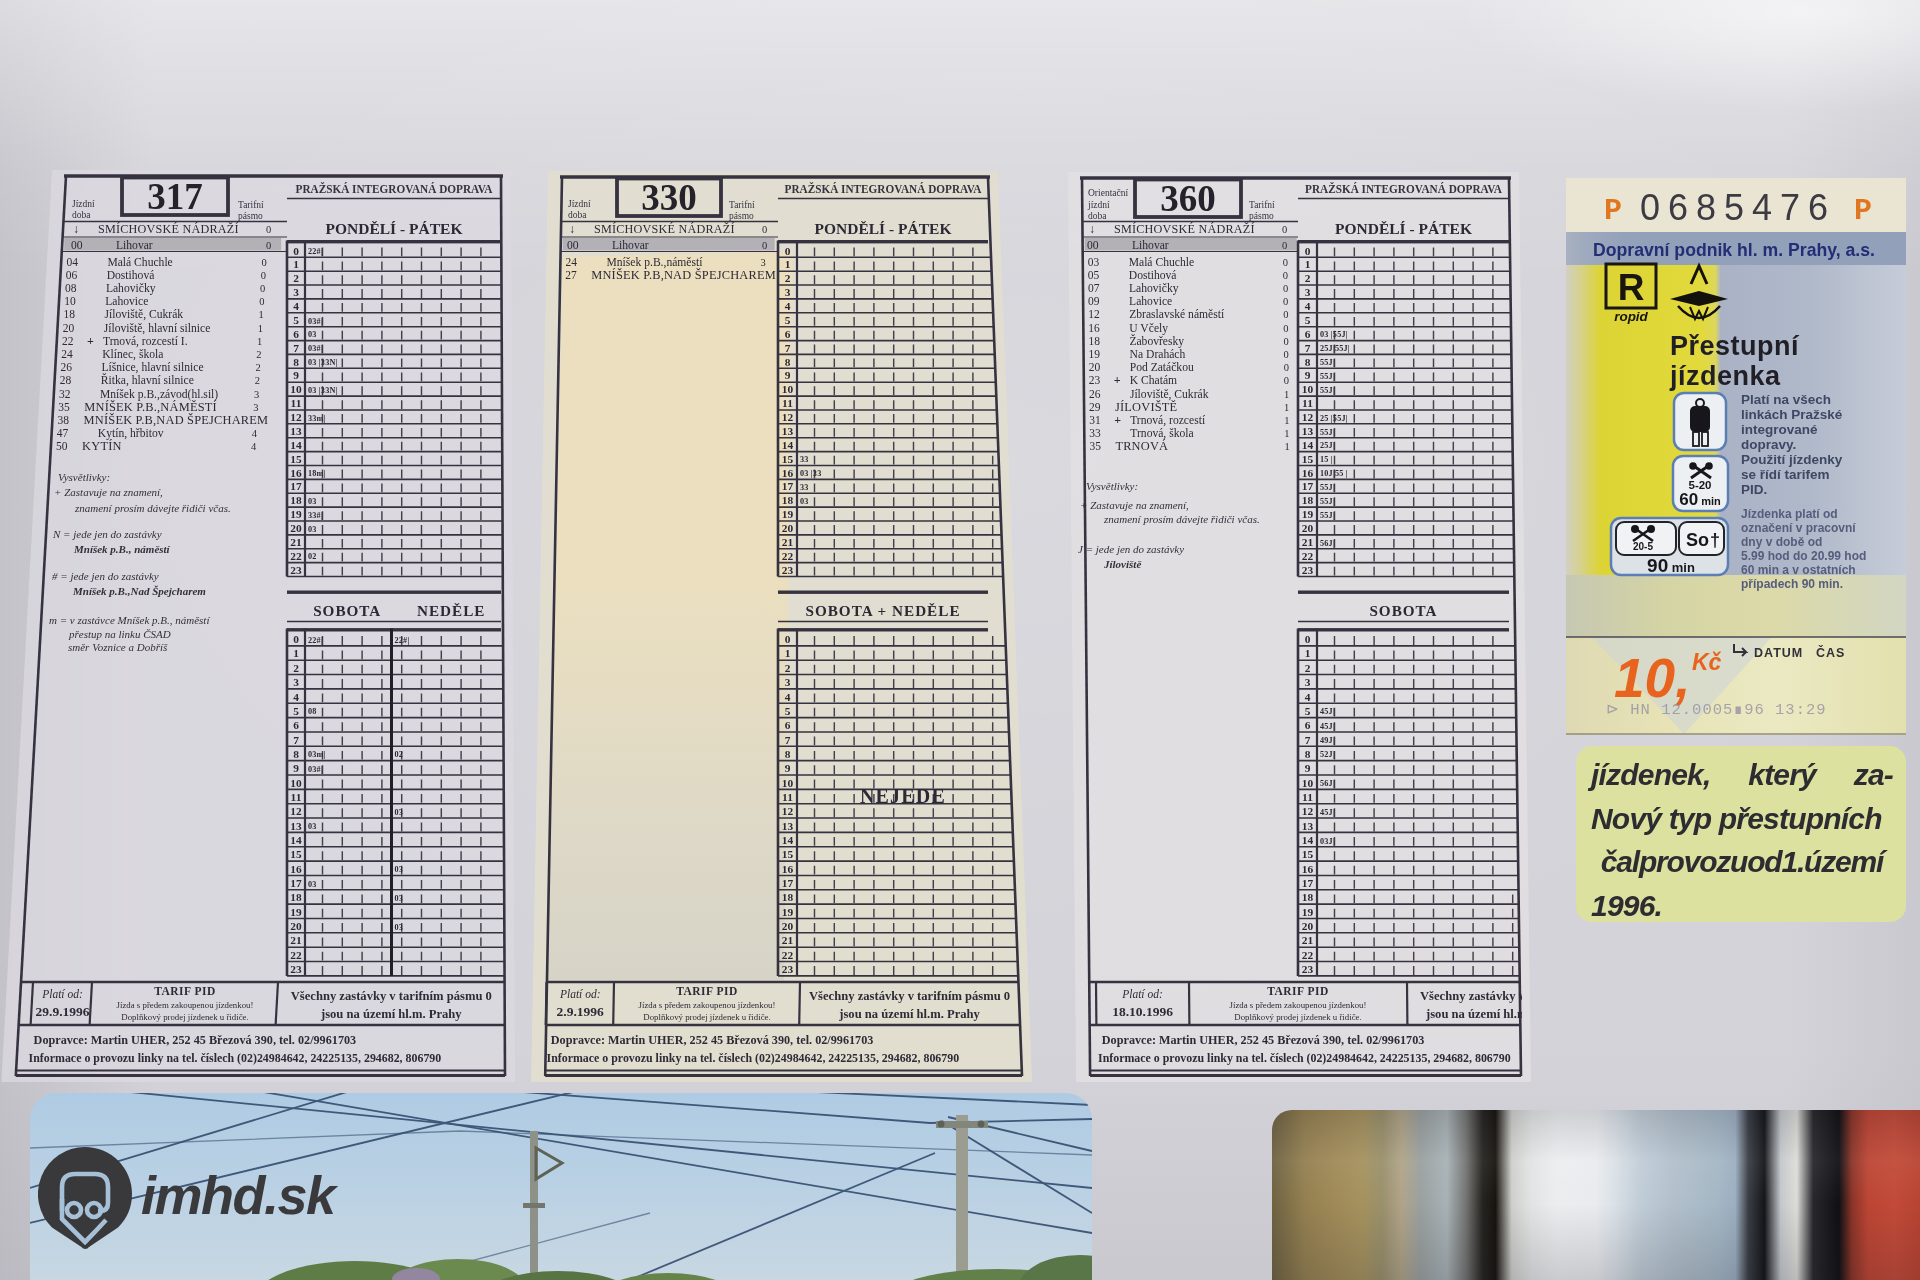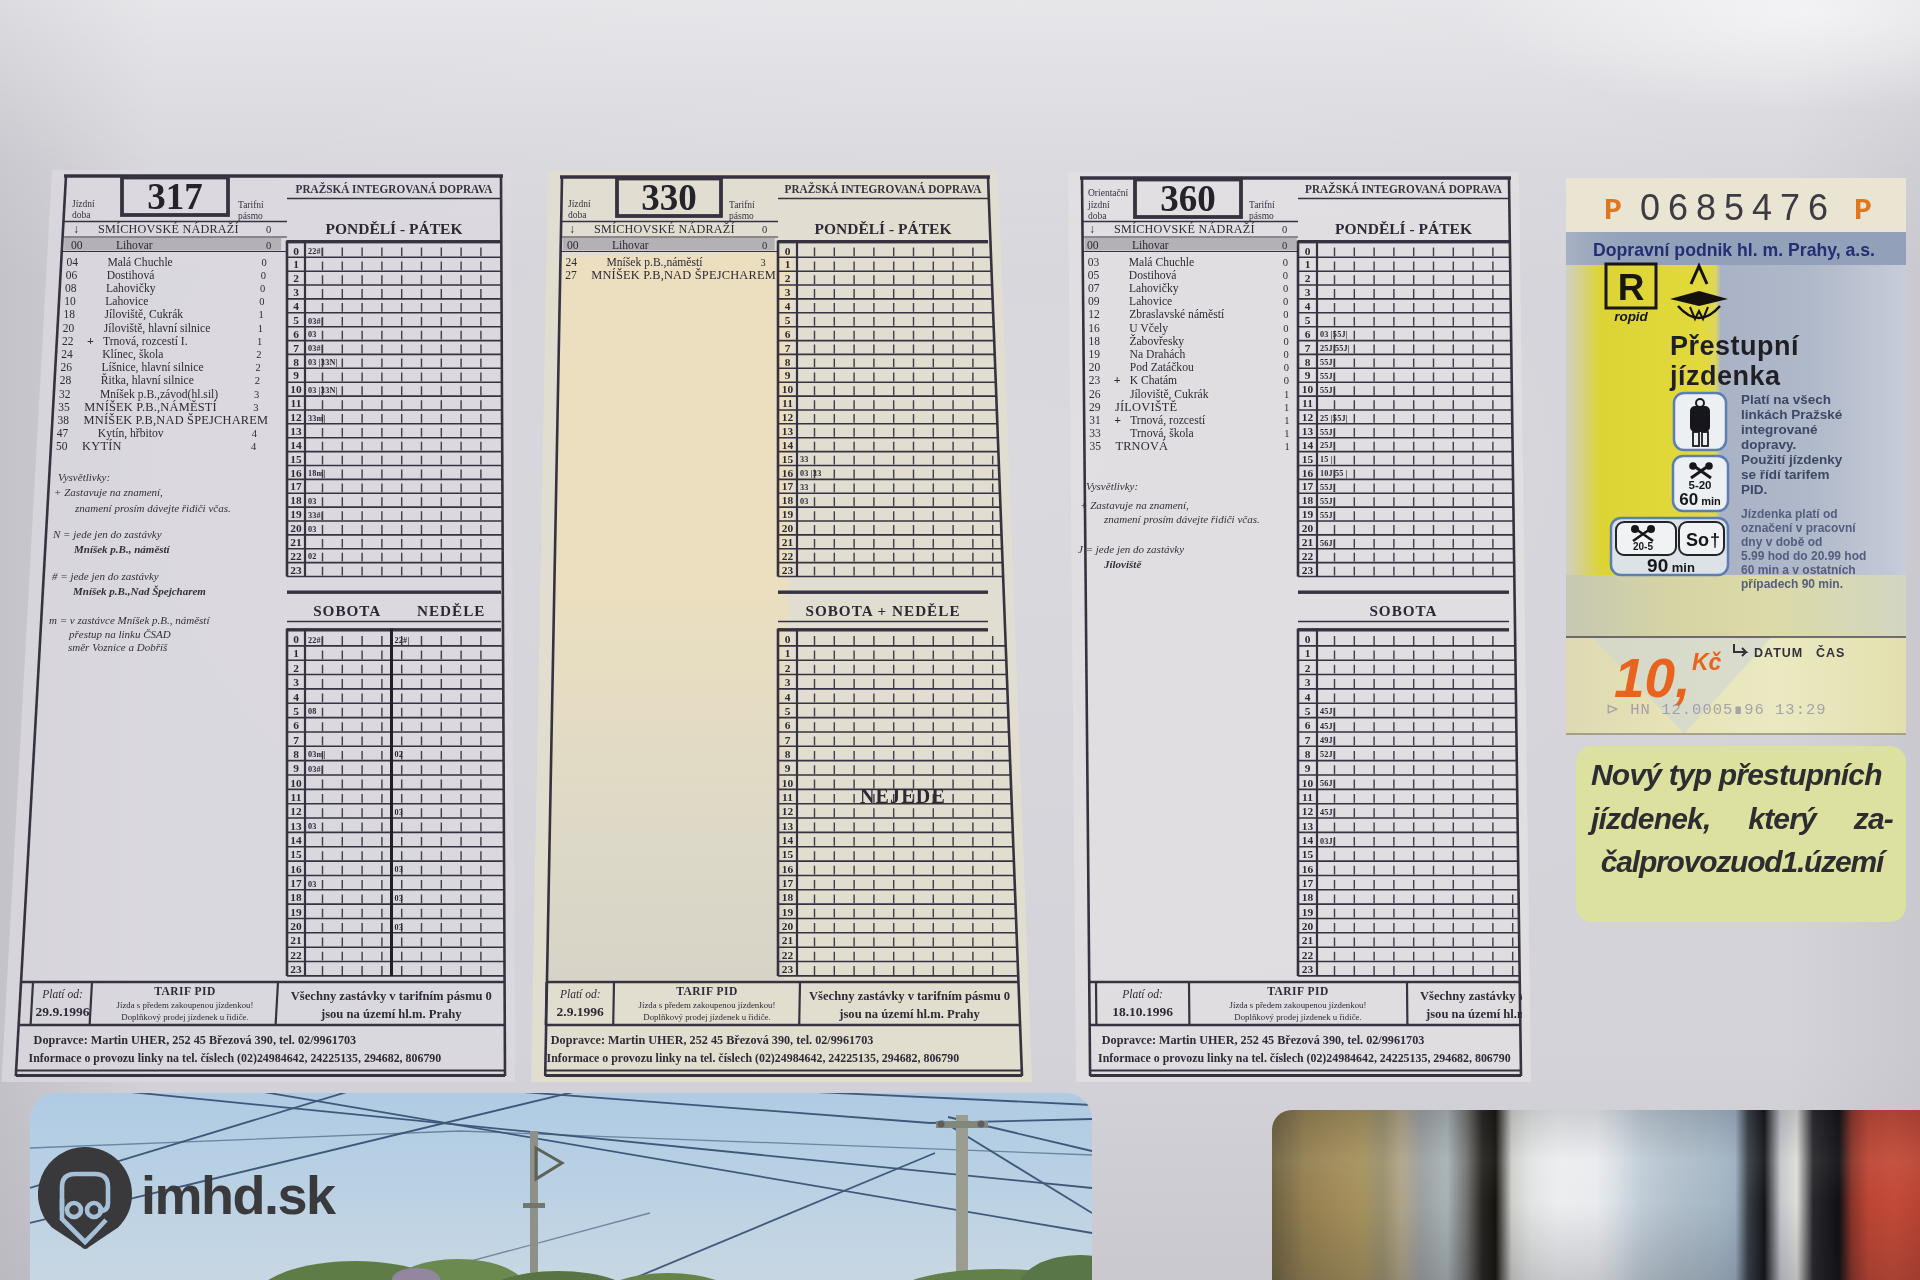--- a/index.html
+++ b/index.html
@@ -714,33 +714,34 @@
 
 <text x="40" y="536" font-family="Liberation Mono" font-size="15.5" fill="#8d88a0" letter-spacing="1" opacity="0.72">⊳ HN 12.0005∎96 13:29</text>
 <line x1="0" y1="556" x2="340" y2="556" stroke="#908c7a" stroke-width="1.4"></line>
 </svg>
 </div>
 
 <div style="position:absolute;left:1576px;top:746px;width:330px;height:176px;background:#dce1a0;border-radius:16px;"></div>
 
 <div style="position:absolute;left:1591px;top:753px;width:302px;font-family:'Liberation Sans',sans-serif;
  font-weight:bold;font-style:italic;font-size:30px;line-height:43.5px;color:#2d2c30;letter-spacing:-0.8px;white-space:nowrap;">
-<div>Nový typ přestupních</div>
 <div style="display:flex;justify-content:space-between">
       <span>jízdenek,</span>
       <span>který</span>
       <span>za-</span>
     </div>
+<div>Nový typ přestupních</div>
 <div style="display:flex;justify-content:center;letter-spacing:-1.2px">
       <span>čal</span>
       <span>provozu</span>
       <span>od</span>
       <span>1.</span>
       <span>území</span>
     </div>
+<div>1996.</div>
 </div>
 
 <div style="position:absolute;left:30px;top:1093px;width:1062px;height:187px;border-radius:26px 26px 0 0;overflow:hidden;background:linear-gradient(180deg,#afcbe3 0%,#bad1e4 50%,#c8d7e2 100%);">
 <svg width="1062" height="187" viewBox="0 0 1062 187">
 
 <g stroke="#2b4468" stroke-width="1.8" fill="none" opacity="0.85">
 <path d="M0 95 L330 -5"></path>
 <path d="M0 130 L560 -5"></path>
 <path d="M60 -5 L1062 95"></path>
 <path d="M210 -5 L1062 140"></path>
@@ -782,21 +783,21 @@
  #9aa0a0 23%, #a8b2b6 27%, #727270 30%, #262420 32.5%, #17140f 34.5%,
  #cfd0cc 37%, #e2e4e4 40%, #ecedef 44%, #e9ebee 50%,
  #d9e0e6 53%, #c0ccd6 57%, #b2c0cc 62%, #a4b6c4 69%, #9caec0 71.5%,
  #3a3e44 73.5%, #131519 76%,
  #c4c8cc 78.5%, #dcdcd8 81%, #28282c 83.5%, #101014 87.5%,
  #8a3428 89.5%, #bc4534 92%, #c24a38 96%, #b84332 100%);">
 
 <div style="width:100%;height:100%;background:linear-gradient(180deg,rgba(30,30,40,0.14),rgba(255,255,255,0.05) 30%,rgba(255,255,255,0) 55%,rgba(25,25,35,0.16));"></div>
 </div>
 
-<div style="position:absolute;left:38px;top:1147px;">
+<div style="position:absolute;left:38px;top:1147px;font-style:italic;">
 <svg width="320" height="104" viewBox="0 0 320 104">
 
 <path d="M47 0 a47 47 0 0 1 47 47 a47 47 0 0 1 -14 33.5 L51 100 a4.5 4.5 0 0 1 -7.5 0 L14 80.5 A47 47 0 0 1 47 0 Z" fill="#39393c"></path>
 
 <g stroke="#a6c0d8" stroke-width="4.6" fill="none">
 <path d="M24 64 L24 40 Q24 27 37 27 L57 27 Q70 27 70 40 L70 56 Q70 64 62 64 L60 64"></path>
 <path d="M24 52 L24 72 Q36 84 47 95 Q58 84 68 73"></path>
 <circle cx="36" cy="63" r="7"></circle>
 <circle cx="56" cy="63" r="7"></circle>
 </g>

